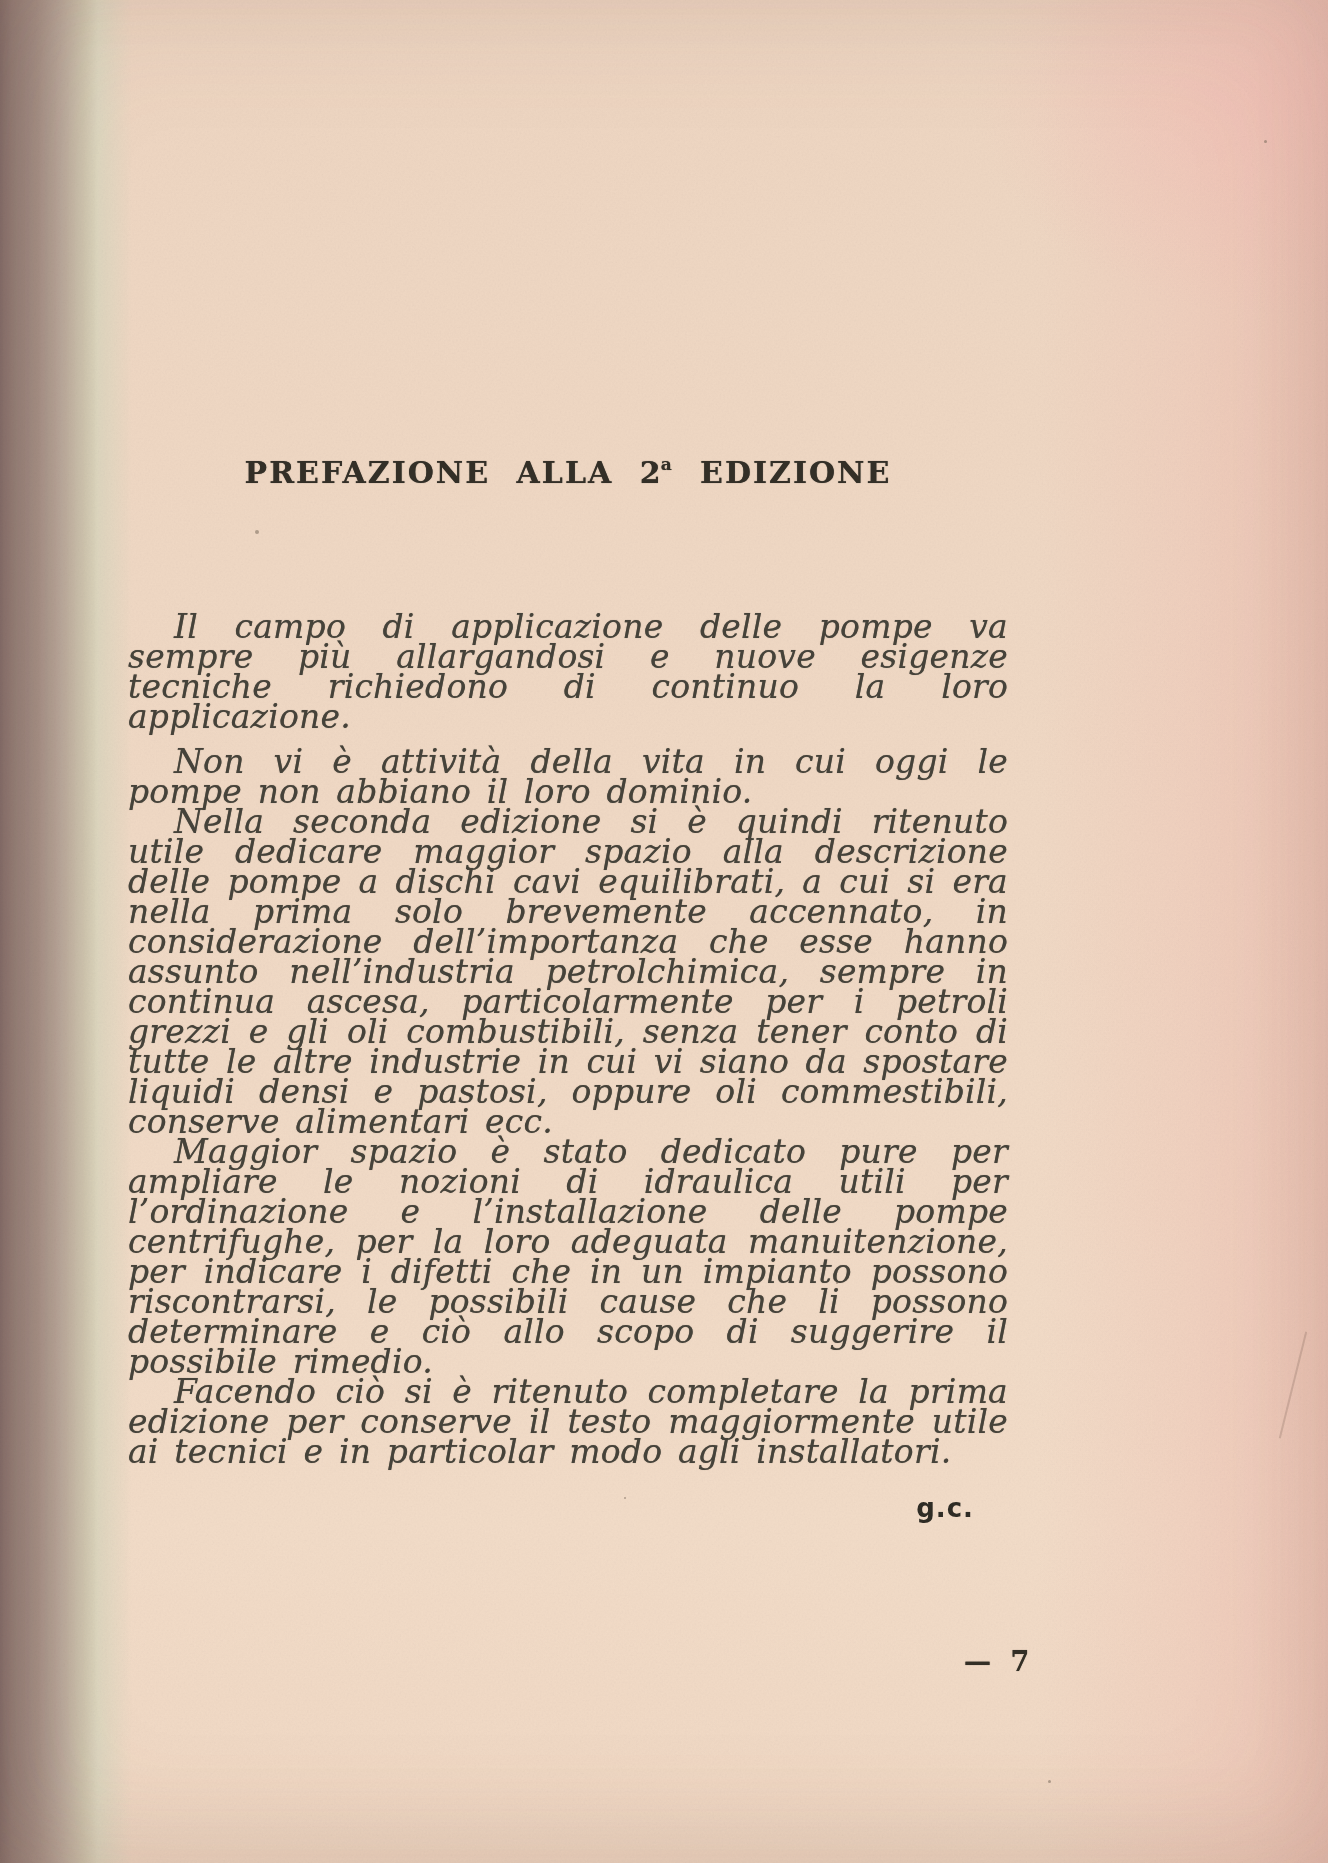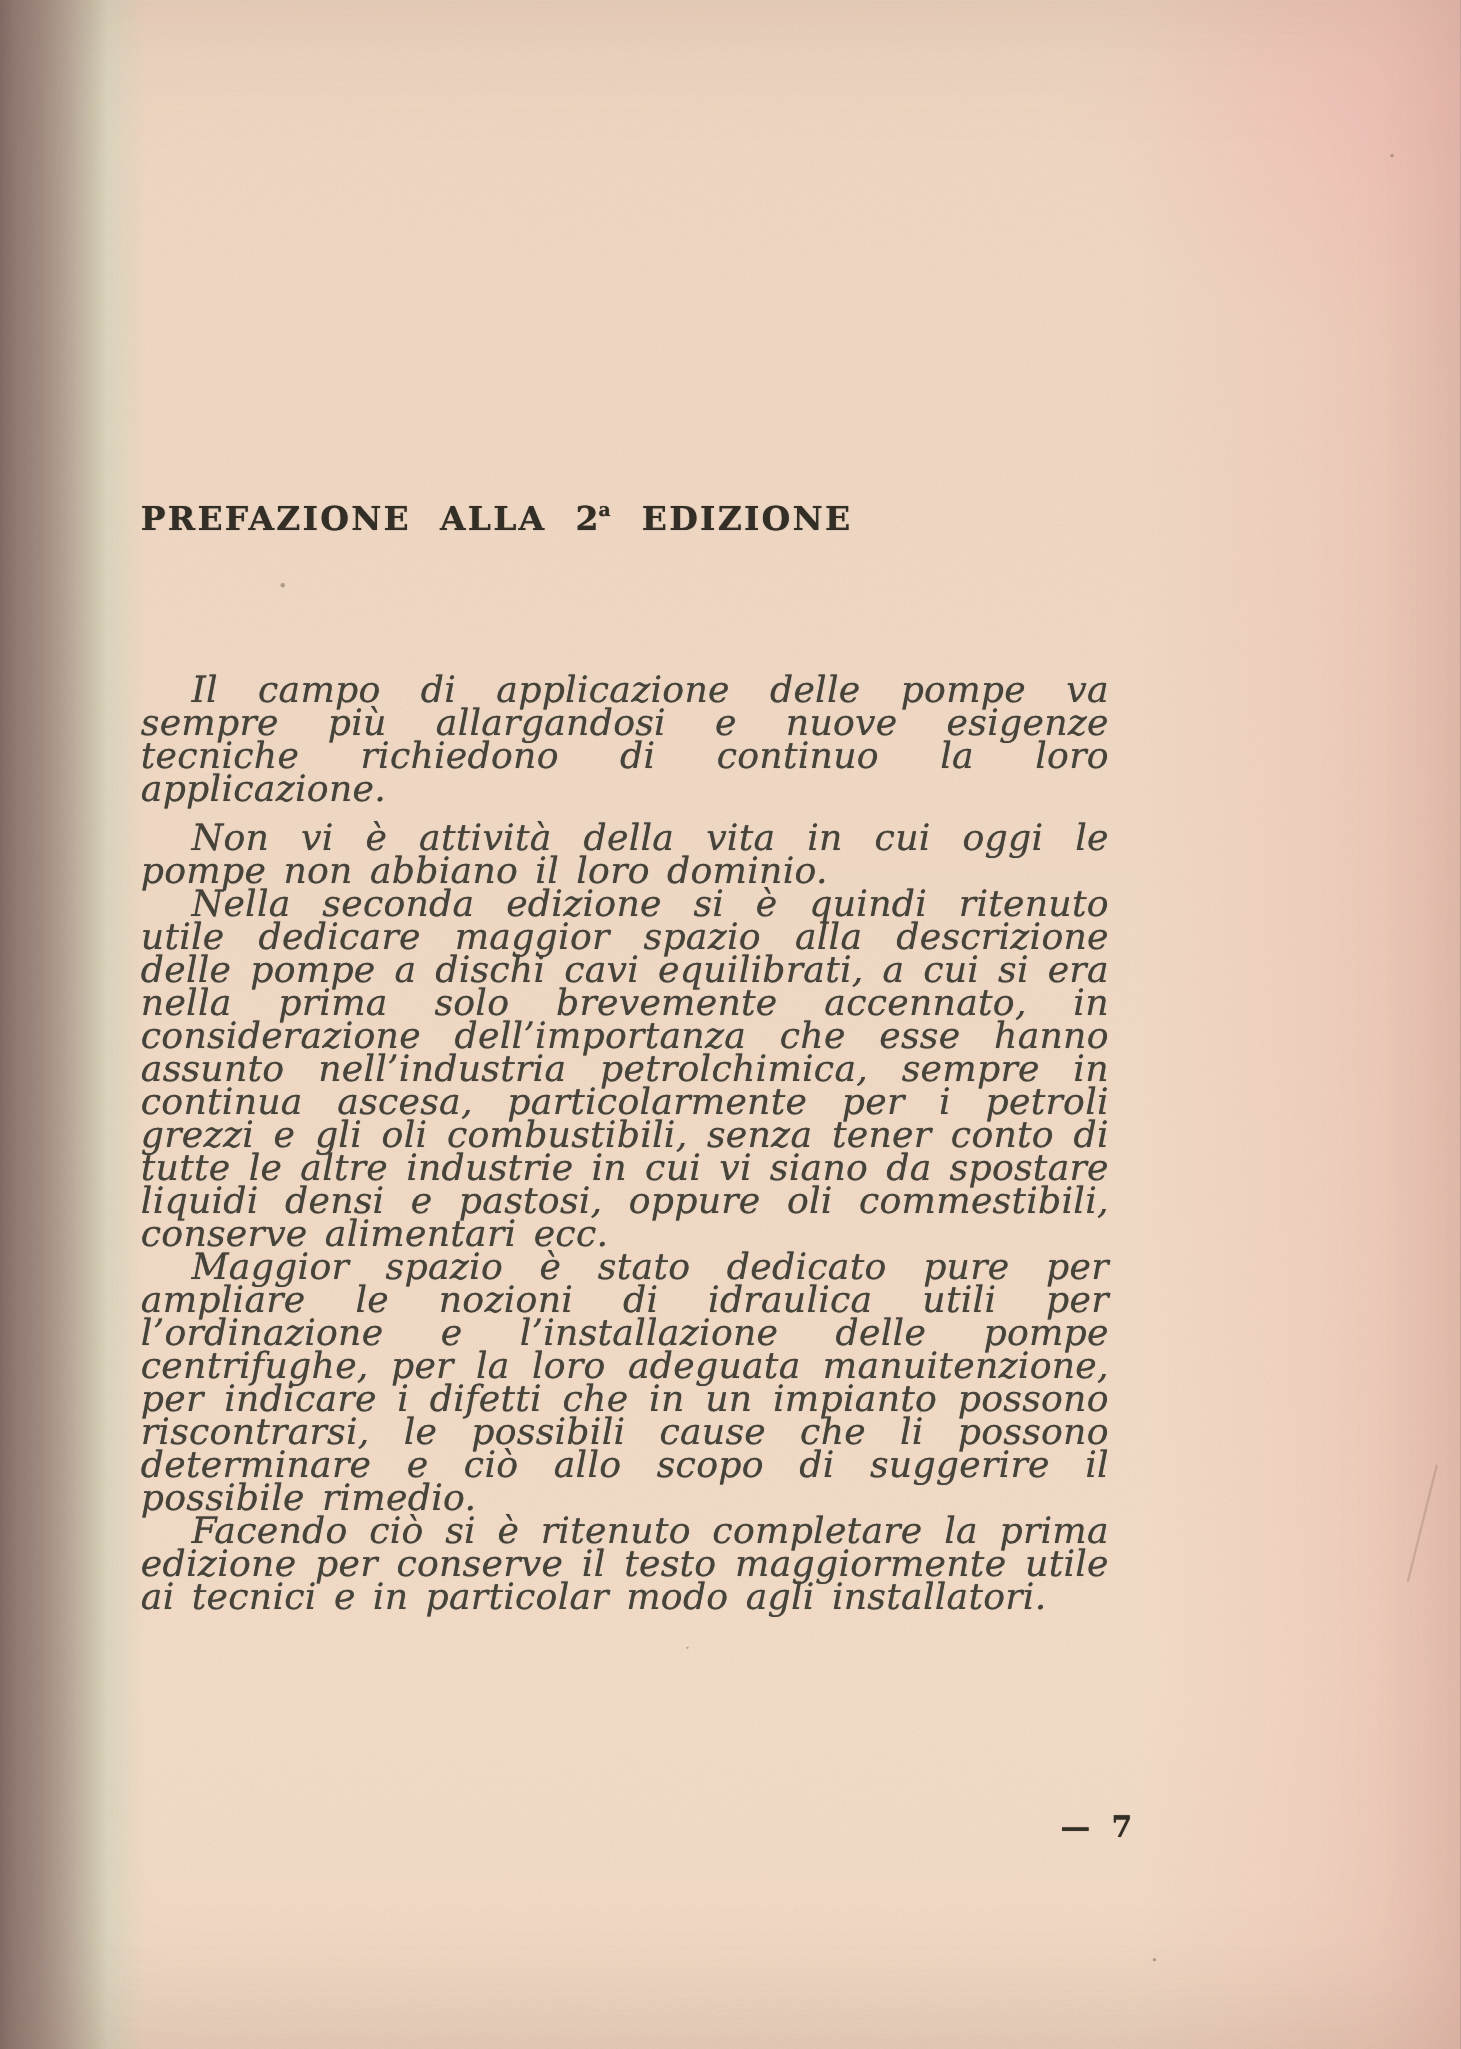--- a/index.html
+++ b/index.html
@@ -10,21 +10,21 @@
     background:
       radial-gradient(420px 300px at 97% 5%, rgba(243,190,182,.60), rgba(243,190,182,0) 75%),
       linear-gradient(90deg, rgba(240,190,178,0) 78%, rgba(238,184,172,.38) 94%, rgba(233,176,166,.52) 100%),
       linear-gradient(90deg, #826c68 0px, #927c75 12px, #a38e84 36px, #b9a79a 60px, #cfc5ae 84px, #ded7c0 98px, rgba(240,217,198,0) 132px),
       linear-gradient(180deg, #eed6c2 0%, #f0d9c5 45%, #f2dcc8 82%, #f0d8c4 100%);
     box-shadow: inset 0 0 140px rgba(130,95,75,.14), inset 0 -25px 80px rgba(160,120,95,.10);
     font-family:"DejaVu Serif", serif;
   }
   .text-block{position:absolute;left:128px;top:455px;width:880px;}
   .title{
-    margin:0;text-align:left;
+    margin:0;text-align:center;
     font-size:30px;font-weight:bold;color:#332f27;
     letter-spacing:2px;word-spacing:14px;white-space:nowrap;
     text-shadow:0 0 .8px rgba(51,47,39,.8);
   }
   .title sup{font-size:17px;letter-spacing:0;position:relative;top:-2px;left:-2px;}
   .body{margin-top:122px;}
   .para{
     margin:0;
     font-style:italic;font-size:33px;line-height:30px;
     color:#46433a;text-align:justify;text-indent:46px;
@@ -63,20 +63,21 @@
     <h1 class="title"><span>PREFAZIONE ALLA 2</span><sup>a</sup><span> EDIZIONE</span></h1>
 
     <div class="body">
       <p class="para gap-after">Il campo di applicazione delle pompe va sempre più allargandosi e nuove esigenze tecniche richiedono di continuo la loro applicazione.</p>
       <p class="para">Non vi è attività della vita in cui oggi le pompe non abbiano il loro dominio.</p>
       <p class="para">Nella seconda edizione si è quindi ritenuto utile dedicare maggior spazio alla descrizione delle pompe a dischi cavi equilibrati, a cui si era nella prima solo brevemente accennato, in considerazione dell’importanza che esse hanno assunto nell’industria petrolchimica, sempre in continua ascesa, particolarmente per i petroli grezzi e gli oli combustibili, senza tener conto di tutte le altre industrie in cui vi siano da spostare liquidi densi e pastosi, oppure oli commestibili, conserve alimentari ecc.</p>
       <p class="para">Maggior spazio è stato dedicato pure per ampliare le nozioni di idraulica utili per l’ordinazione e l’installazione delle pompe centrifughe, per la loro adeguata manuitenzione, per indicare i difetti che in un impianto possono riscontrarsi, le possibili cause che li possono determinare e ciò allo scopo di suggerire il possibile rimedio.</p>
       <p class="para">Facendo ciò si è ritenuto completare la prima edizione per conserve il testo maggiormente utile ai tecnici e in particolar modo agli installatori.</p>
     </div>
 
+    <div class="signature">g.c.</div>
   </div>
 
   <div class="page-number">— 7</div>
 
   <span class="speck" style="left:255px;top:530px;width:4px;height:4px;"></span>
   <span class="speck" style="left:1264px;top:140px;width:3px;height:3px;"></span>
   <span class="speck" style="left:1048px;top:1780px;width:3px;height:3px;"></span>
   <span class="speck" style="left:836px;top:1282px;width:2px;height:2px;"></span>
   <span class="speck" style="left:624px;top:1497px;width:2px;height:2px;"></span>
   <div class="scratch"></div>

